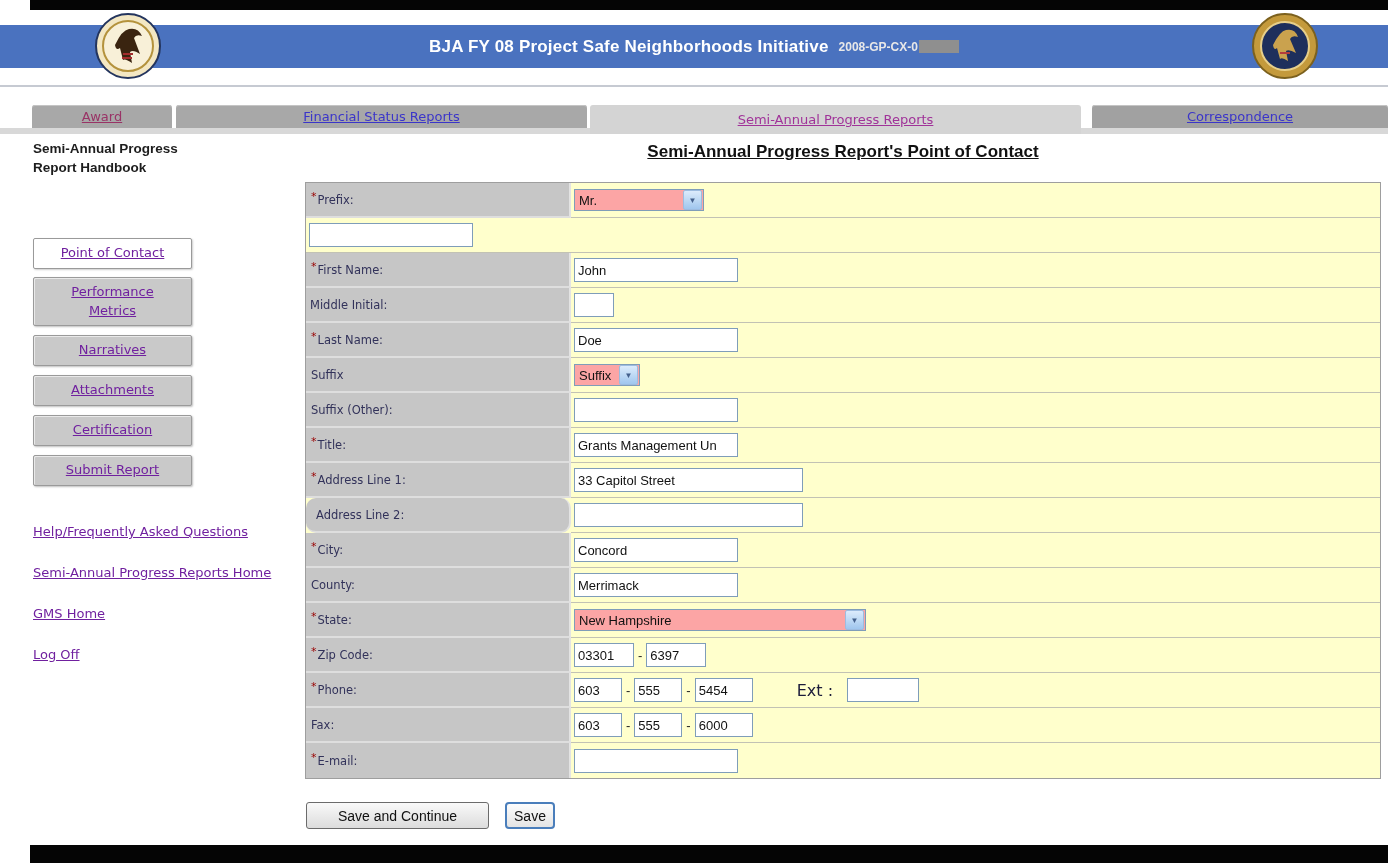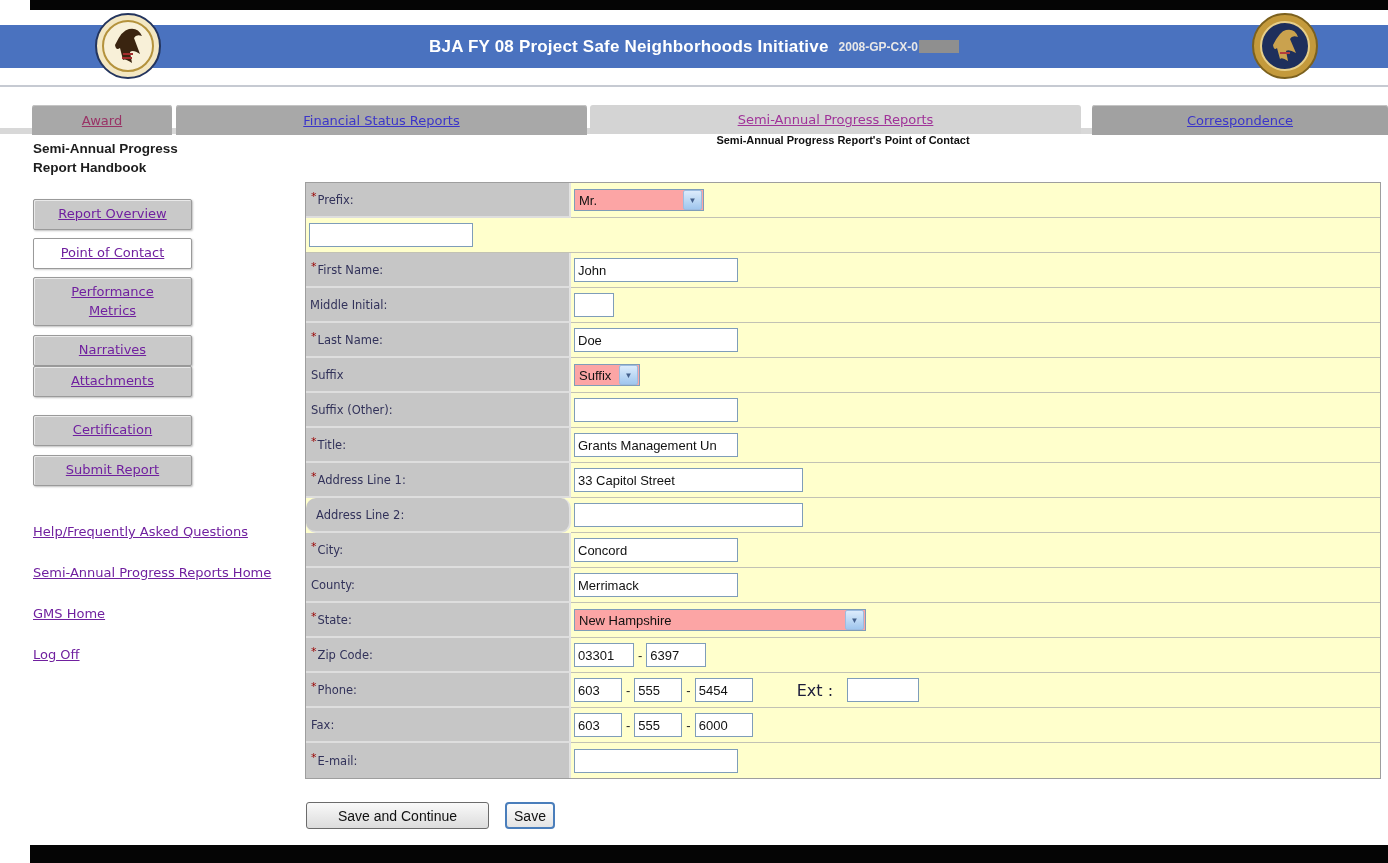--- a/index.html
+++ b/index.html
@@ -12,21 +12,21 @@
            display:flex;align-items:center;justify-content:center;}
   .bluebar .ttl{color:#ffffff;font-weight:bold;font-size:17px;letter-spacing:.2px;}
   .bluebar .grant{color:#e8e8e8;font-weight:bold;font-size:12px;margin-left:10px;}
   .redact{display:inline-block;width:40px;height:13px;background:#8f8f8f;vertical-align:middle;margin-left:1px;}
   .seal{position:absolute;top:13px;width:66px;height:66px;z-index:5;}
   .seal-left{left:95px;} .seal-right{left:1252px;}
   .hdr-divider{position:absolute;left:0;top:85px;width:1388px;height:2px;background:#c6cad2;}
 
   
   .tabstrip{position:absolute;left:0;top:128px;width:1388px;height:6px;background:#d8d8d8;}
-  .tab{position:absolute;top:105px;height:30px;display:flex;align-items:center;justify-content:center;
+  .tab{position:absolute;top:105px;height:23px;display:flex;align-items:center;justify-content:center;
        font-family:"DejaVu Sans",sans-serif;font-size:13px;border-radius:3px 3px 0 0;
        box-shadow:inset 0 1px 0 #c4c4c4;cursor:pointer;}
   .tab a{text-decoration:underline;}
   .tab-inactive{background:#a8a8a8;}
   .tab-active{background:#d4d4d4;height:29px;box-shadow:none;}
   .t-award{left:32px;width:140px;} .t-award a{color:#993366;}
   .t-fin{left:176px;width:411px;} .t-fin a{color:#3b35c9;}
   .t-semi{left:590px;width:491px;} .t-semi a{color:#a03399;}
   .t-corr{left:1092px;width:296px;background:#a1a1a1;} .t-corr a{color:#3b35c9;}
 
@@ -35,22 +35,22 @@
              color:#1d1d1d;line-height:1.4;font-family:"Liberation Sans",sans-serif;}
   .sbtn{position:absolute;left:33px;width:157px;background:#c9c9c9;border:1px solid #9a9a9a;
         border-radius:2px;display:flex;align-items:center;justify-content:center;text-align:center;
         box-shadow:inset 1px 1px 0 #e9e9e9,1px 1px 2px rgba(0,0,0,.25);cursor:pointer;}
   .sbtn a{color:#70209f;text-decoration:underline;font-family:"DejaVu Sans",sans-serif;font-size:13px;line-height:1.45;}
   .sbtn-active{background:#ffffff;box-shadow:1px 1px 2px rgba(0,0,0,.2);}
   .slink{position:absolute;left:33px;white-space:nowrap;cursor:pointer;}
   .slink a{color:#70209f;text-decoration:underline;font-family:"DejaVu Sans",sans-serif;font-size:13px;}
 
   
-  .form-title{position:absolute;left:305px;top:134px;width:1076px;text-align:center;
-              font-size:11px;font-weight:bold;color:#111;}
+  .form-title{position:absolute;left:305px;top:142px;width:1076px;text-align:center;
+              font-size:17px;font-weight:bold;color:#111;text-decoration:underline;}
   .ftable{position:absolute;left:305px;top:182px;width:1076px;border:1px solid #9e9e9e;
           box-sizing:border-box;background:#ffffcc;}
   .frow{display:flex;height:35px;box-sizing:border-box;}
   .flabel{width:265px;min-width:265px;background:#c6c6c6;display:flex;align-items:center;
           padding-left:5px;box-sizing:border-box;border-right:2px solid #e3e3e3;
           border-bottom:2px solid #dedede;font-family:"DejaVu Sans",sans-serif;
           font-size:11.5px;color:#32325a;}
   .frow:last-child .flabel{border-bottom:none;}
   .fval{flex:1;background:#ffffcc;display:flex;align-items:center;padding-left:3px;
         border-bottom:1px solid #c2c2b4;box-sizing:border-box;}
@@ -120,33 +120,30 @@
   </div>
   <div class="tab tab-active t-semi">
     <a>Semi-Annual Progress Reports</a>
   </div>
   <div class="tab tab-inactive t-corr">
     <a>Correspondence</a>
   </div>
 
   <div class="side-head">Semi-Annual Progress Report Handbook</div>
 
-  <div class="sbtn" style="top:199px;height:29px;">
-    <a>Report Overview</a>
-  </div>
   <div class="sbtn sbtn-active" style="top:238px;height:29px;">
     <a>Point of Contact</a>
   </div>
   <div class="sbtn" style="top:277px;height:47px;">
     <a style="width:110px;display:inline-block;">Performance Metrics</a>
   </div>
   <div class="sbtn" style="top:335px;height:29px;">
     <a>Narratives</a>
   </div>
-  <div class="sbtn" style="top:366px;height:29px;">
+  <div class="sbtn" style="top:375px;height:29px;">
     <a>Attachments</a>
   </div>
   <div class="sbtn" style="top:415px;height:29px;">
     <a>Certification</a>
   </div>
   <div class="sbtn" style="top:455px;height:29px;">
     <a>Submit Report</a>
   </div>
 
   <div class="slink" style="top:522px;">

